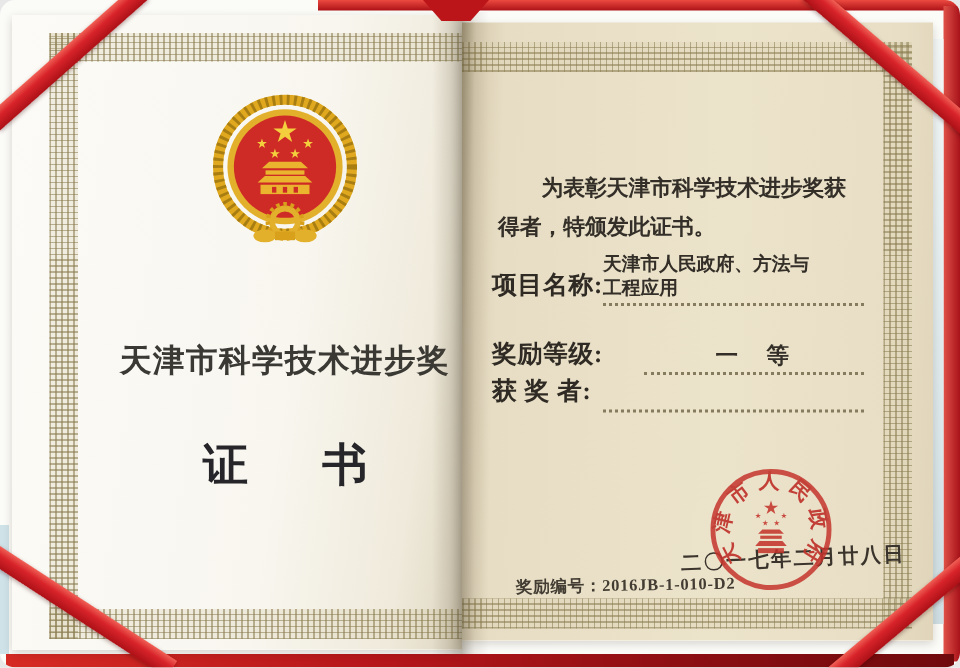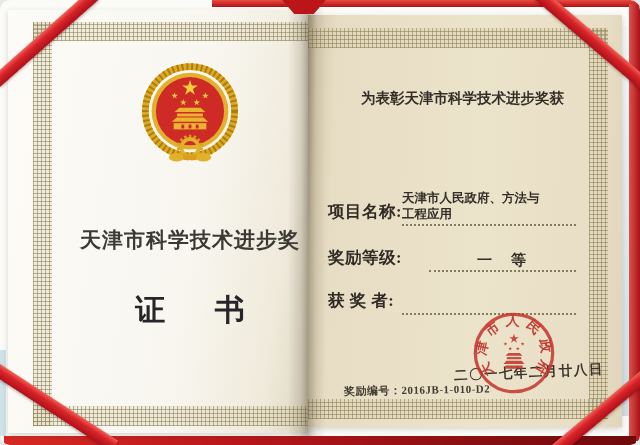--- a/index.html
+++ b/index.html
@@ -63,25 +63,25 @@
   .emblem      { left:134px; top:52px; width:96px; height:106px; }
   .award-title { left:0; top:216px; width:364px; text-align:center;
                  font-size:21px; font-weight:bold; letter-spacing:1px; color:#3b3934; }
   .cert-title  { left:0; top:280px; width:364px; text-align:center;
                  font-size:30px; font-weight:bold; color:#26262a; word-spacing:42px; }
 
   
   .preamble { left:24px; top:70px; width:238px; font-size:14.5px; font-weight:bold;
               line-height:26px; color:#332f28; }
   .pline { display:block; }
-  .pline.indent { text-indent:2em; }
+  .pline.indent { text-indent:2em;margin-top:28px; }
 
   .fields { left:20px; top:152px; width:248px; }
   .frow   { display:flex; align-items:flex-end; }
-  .frow.m1 { margin-top:24px; } .frow.m2 { margin-top:21px;gap:27px; } .frow.m3 { margin-top:18px; }
+  .frow.m1 { margin-top:2px; } .frow.m2 { margin-top:21px;gap:27px; } .frow.m3 { }
   .flabel { width:74px; font-size:16.5px; font-weight:bold; letter-spacing:.5px;
             color:#2f2b24; padding-bottom:3px; flex:none; }
   .fvalue { flex:1; border-bottom:2px dotted #857b5e; font-size:12.5px; font-weight:bold;
             line-height:15.5px; color:#332f28; padding-bottom:2px; }
   .fvalue.center { text-align:center; font-size:15px; letter-spacing:2px; }
   .fline { display:block; }
   .fline:empty { display:none; }
 
   .issue-date { left:146px; top:352px; width:180px; font-size:13.5px; font-weight:bold;
                 color:#3a342c; letter-spacing:1.5px; transform:rotate(-2.5deg);
@@ -138,20 +138,21 @@
     <div class="abs cert-title">证 书</div>
   </div>
 
   <div class="page page-right">
     <div class="band band-top-r"></div>
     <div class="band band-right-r"></div>
     <div class="band band-bottom-r"></div>
 
     <div class="abs preamble">
       <span class="pline indent">为表彰天津市科学技术进步奖获</span>
+      <span class="pline">得者，特颁发此证书。</span>
     </div>
 
     <div class="abs fields">
       <div class="frow m1">
         <div class="flabel">项目名称:</div>
         <div class="fvalue">
           <span class="fline">天津市人民政府、方法与</span>
           <span class="fline">工程应用</span>
         </div>
       </div>

